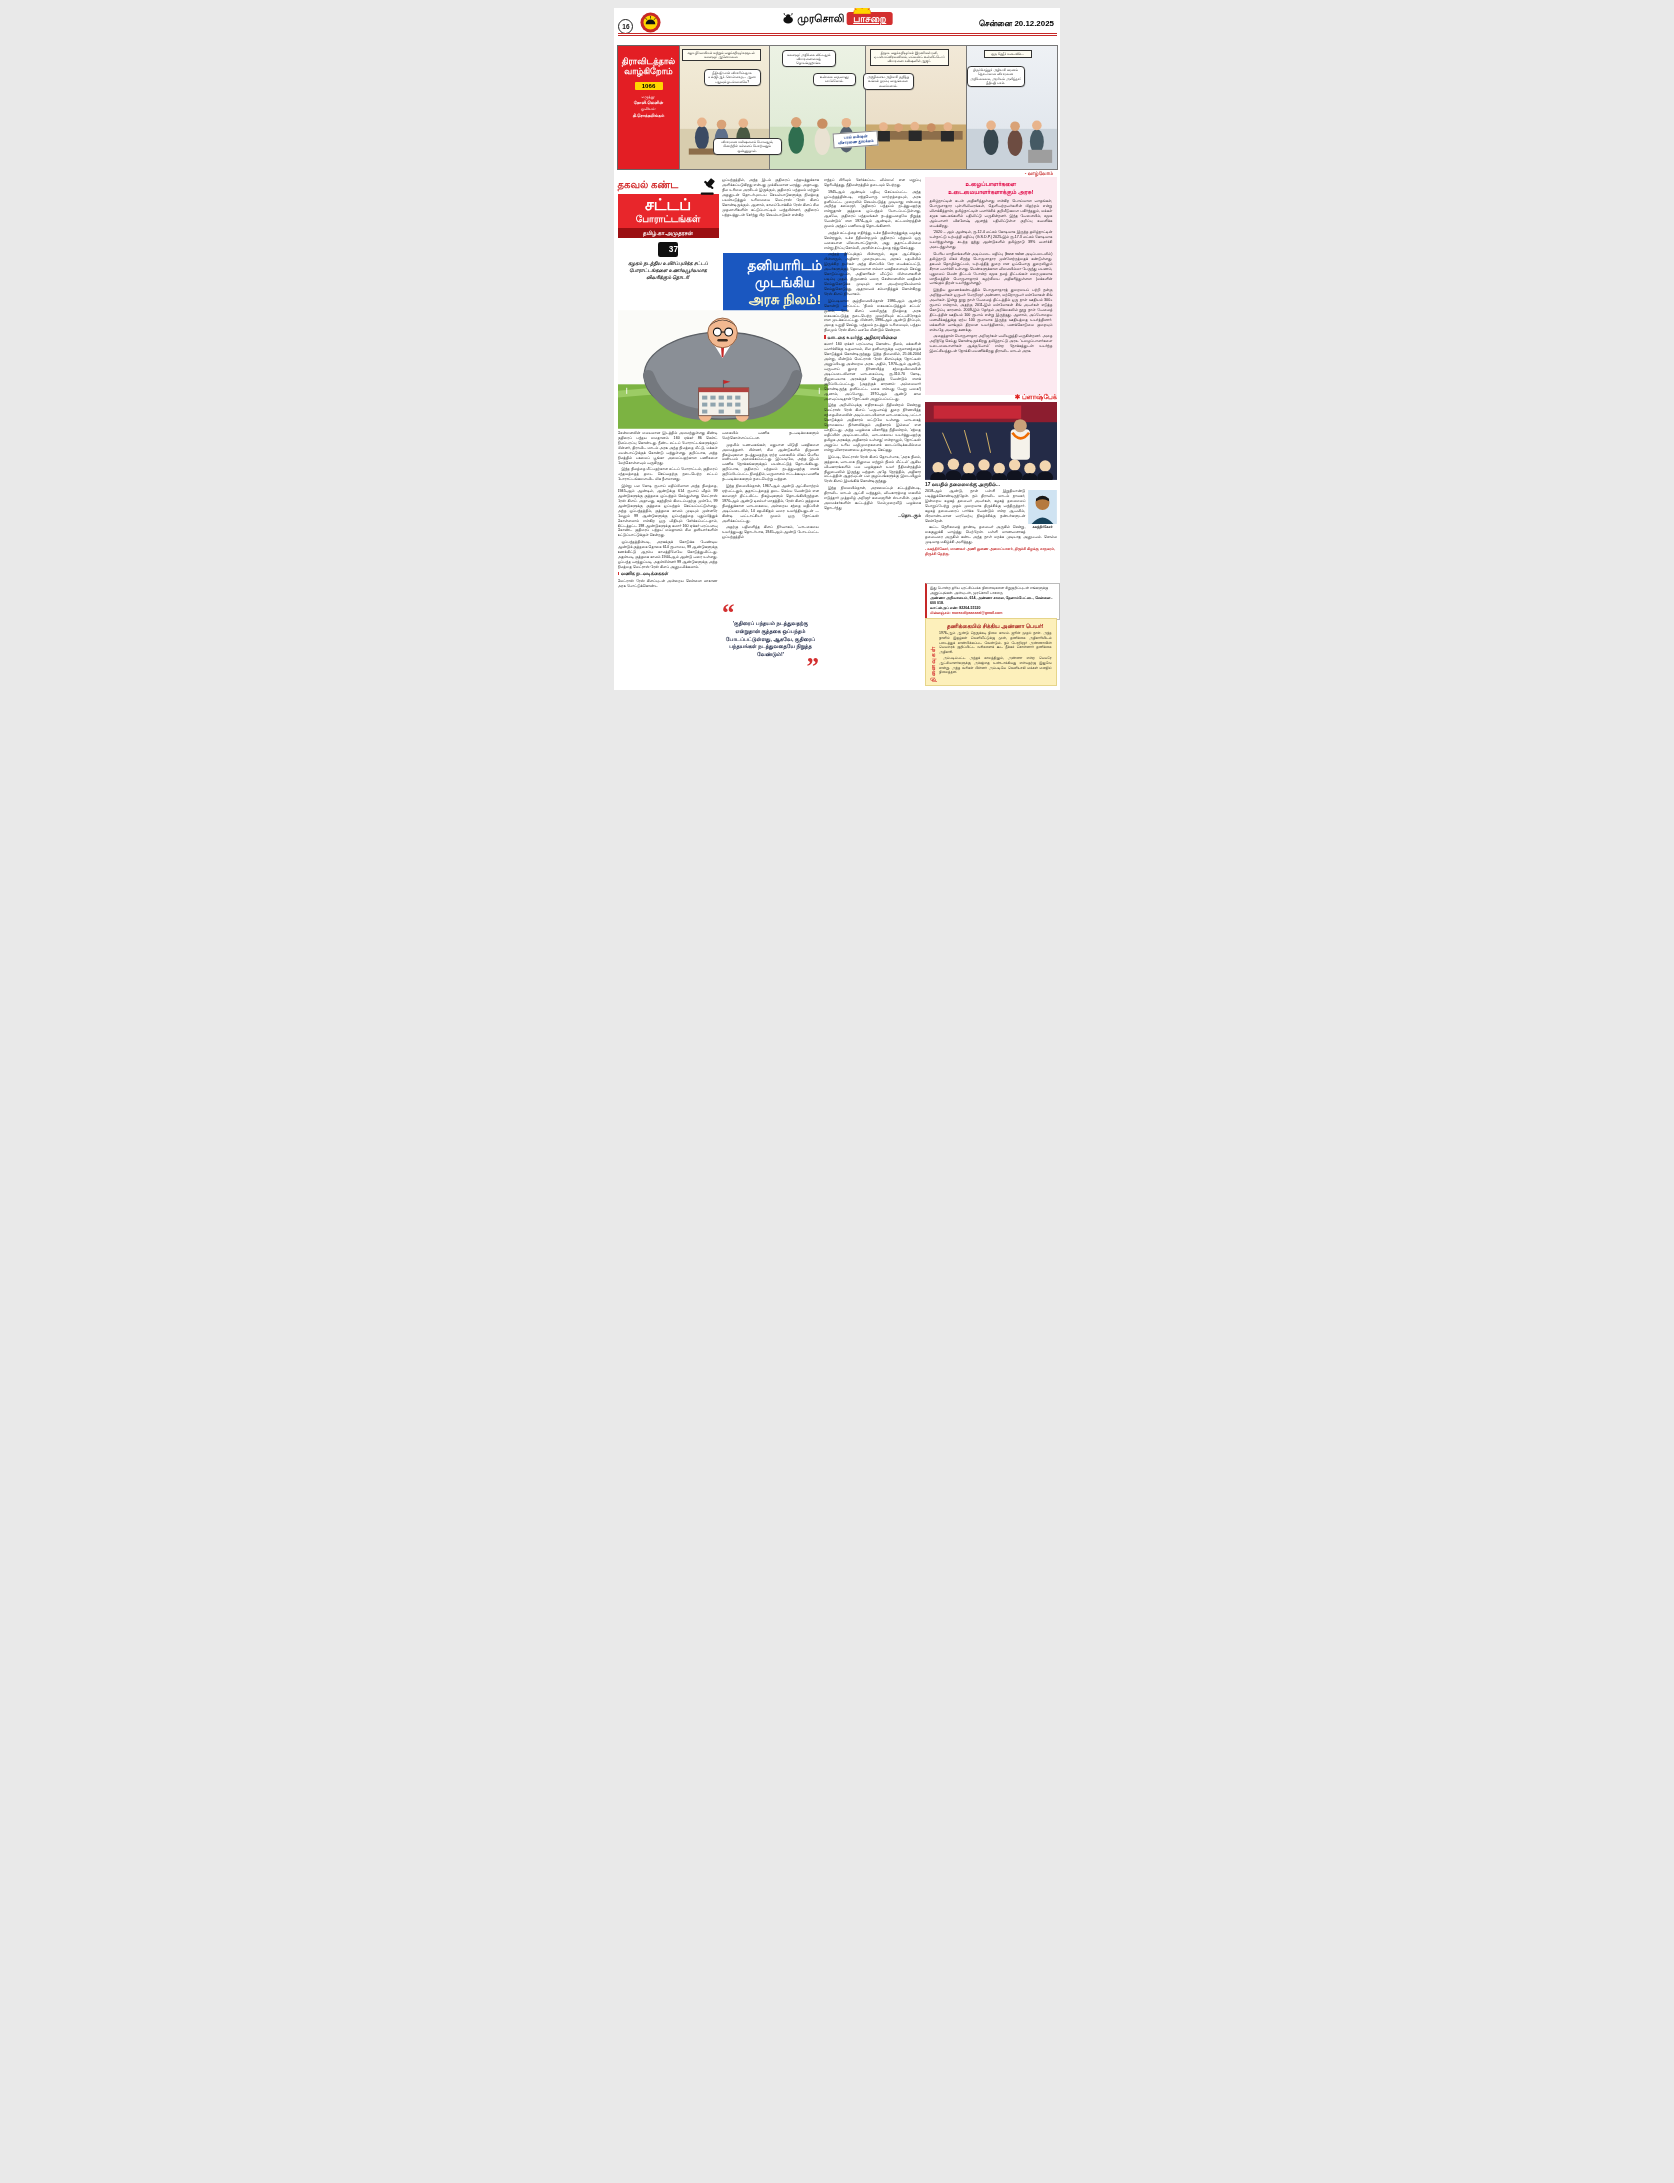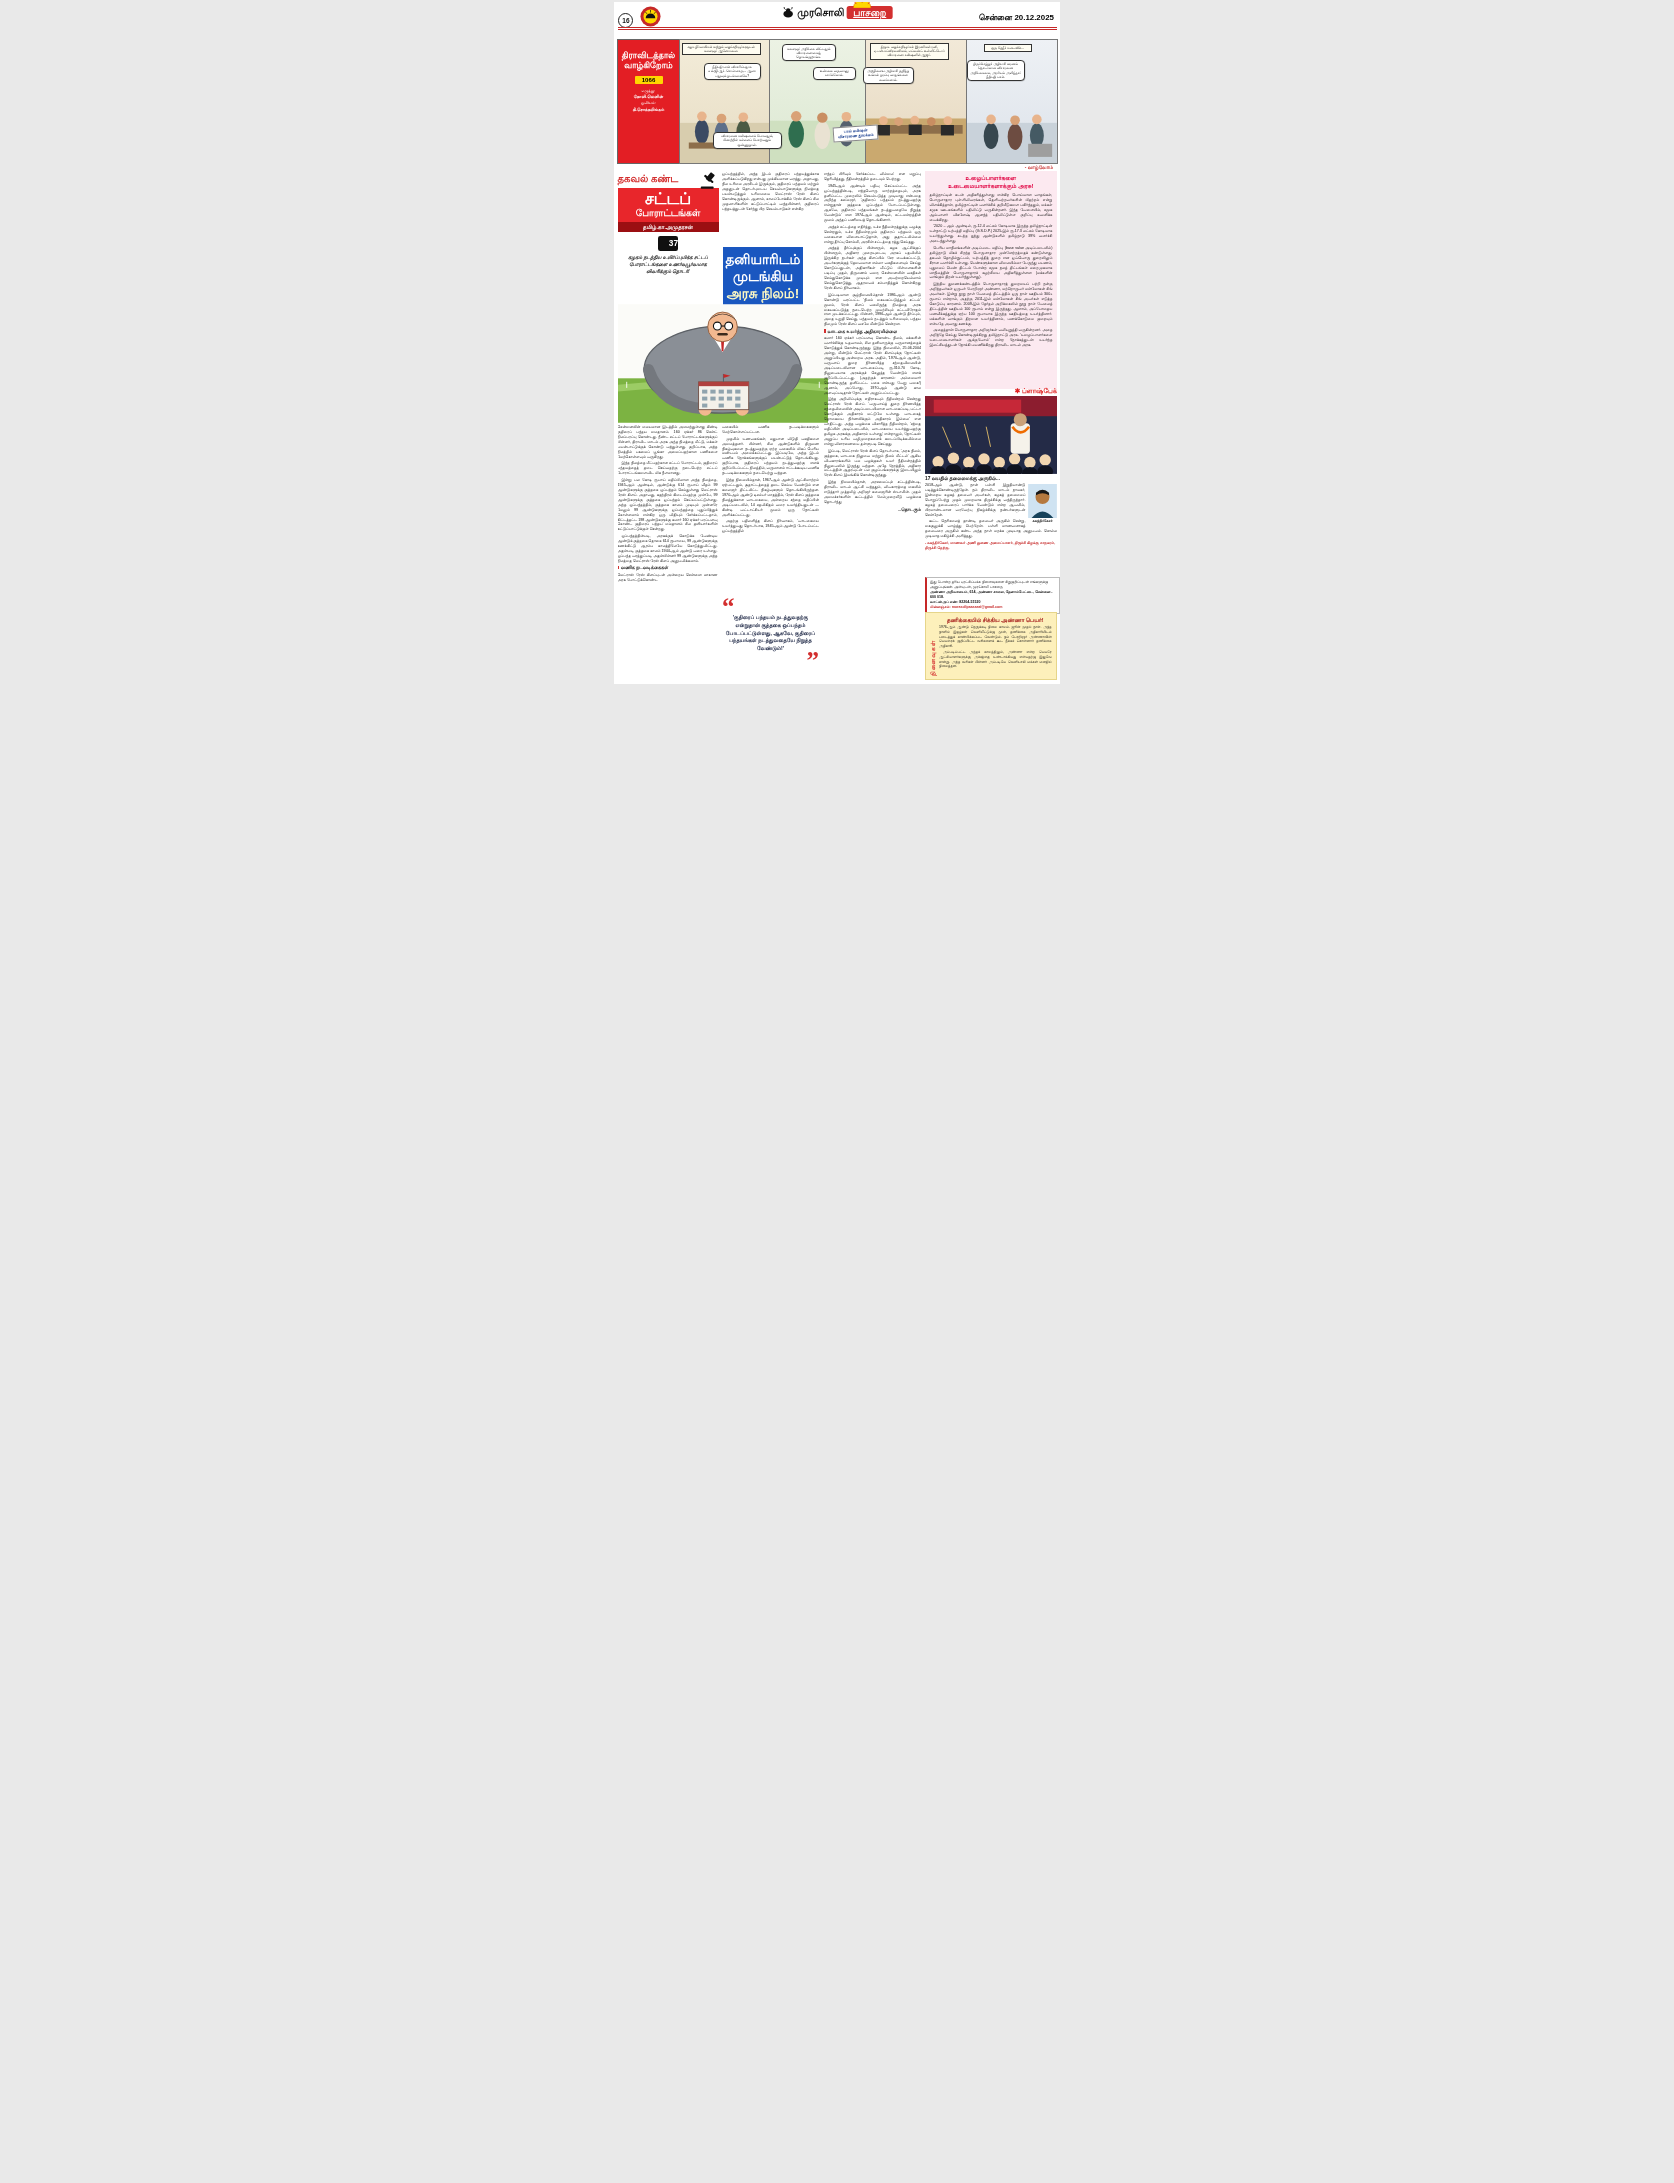--- a/index.html
+++ b/index.html
@@ -1,16 +1,16 @@
 <!DOCTYPE html>
 <html style="font-size:7px"><head>
 <meta charset="utf-8">
 <style>
   html,body{margin:0;padding:0;background:#e9e9e9;font-family:"Liberation Sans",sans-serif;}
-  .page{position:relative;width:446px;height:682px;background:#ffffff;margin:2px auto;overflow:hidden;color:#111;}
+  .page{position:relative;width:446px;height:682px;background:#ffffff;margin:8px auto;overflow:hidden;color:#111;}
   .abs{position:absolute;}
   .body{font-size:3.7px;line-height:1.34;text-align:justify;color:#151515;}
   .body p{margin:0 0 1.7px 0;text-indent:3.9px;}
   .body p:first-child{text-indent:0;}
   .subhead{font-size:4.6px;font-weight:bold;color:#111;margin:1.7px 0 1.3px 0;}
   .red-bar{display:inline-block;width:1.7px;height:3.9px;background:#d32f2f;margin-right:1.7px;}
   .bubble{position:absolute;background:#fff;border:0.4px solid #333;border-radius:3.9px;padding:1.3px 2.2px;font-size:3.3px;line-height:1.25;text-align:center;color:#000;box-shadow:0.4px 0.4px 0 rgba(0,0,0,.2);}
   .caption-box{position:absolute;background:#fffdf2;border:0.4px solid #333;padding:1.3px 2.2px;font-size:3.3px;line-height:1.25;text-align:center;color:#000;}
   .panel{position:absolute;top:0;bottom:0;border-right:0.9px solid #fff;outline:0.4px solid #777;}
   .rule-double{border-top:1.3px solid #c62828;border-bottom:0.4px solid #c62828;height:0.9px;}
@@ -193,21 +193,21 @@
     </div>
     <div class="author-strip">தமிழ்.கா.அமுதரசன்</div>
     <div class="part-badge">37</div>
     <div class="intro" style="margin-top:4.4px;">கழகம் நடத்திய உயிர்ப்புமிக்க சட்டப் போராட்டங்களை உணர்வுபூர்வமாக விவரிக்கும் தொடர்!</div>
   </div>
 
   <div class="abs body" style="left:108px;top:170px;width:97px;height:72px;overflow:hidden;">
       <p>ஒப்பந்தத்தில், அந்த இடம் குதிரைப் பந்தயத்துக்காக அளிக்கப்படுகிறது என்பது முக்கியமான வரத்து. அதாவது, நில உரிமை அரசிடம் இருக்கும், குதிரைப் பந்தயம் மற்றும் அதனுடன் தொடர்புடைய செயல்பாடுகளுக்கு நிலத்தை பயன்படுத்தும் உரிமையை மெட்ராஸ் ரேஸ் கிளப் கொண்டிருக்கும். ஆனால், காலப்போக்கில் ரேஸ் கிளப் சில முதலாளிகளின் கட்டுப்பாட்டில் வந்தபின்னர், குதிரைப் பந்தயத்துடன் சேர்ந்து பிற செயல்பாடுகள் என்கிற</p>
     </div>
 
-  <div class="abs headline-box" style="left:109px;top:245px;width:80px;height:54px;">
+  <div class="abs headline-box" style="left:109px;top:245px;width:124px;height:54px;">
     <div class="hl">தனியாரிடம்</div>
     <div class="hl">முடங்கிய</div>
     <div class="hl yellow">அரசு நிலம்!</div>
   </div>
 
   <div class="abs" style="left:3.5px;top:302px;width:210px;height:119px;">
     <svg width="210" height="119" viewBox="0 0 482 272">
       <rect width="482" height="272" fill="#fbfbf8"></rect>
       <rect y="170" width="482" height="102" fill="#7cb342"></rect>
       <path d="M0 185 Q241 160 482 185 L482 200 Q241 176 0 200 Z" fill="#9ccc65"></path>

